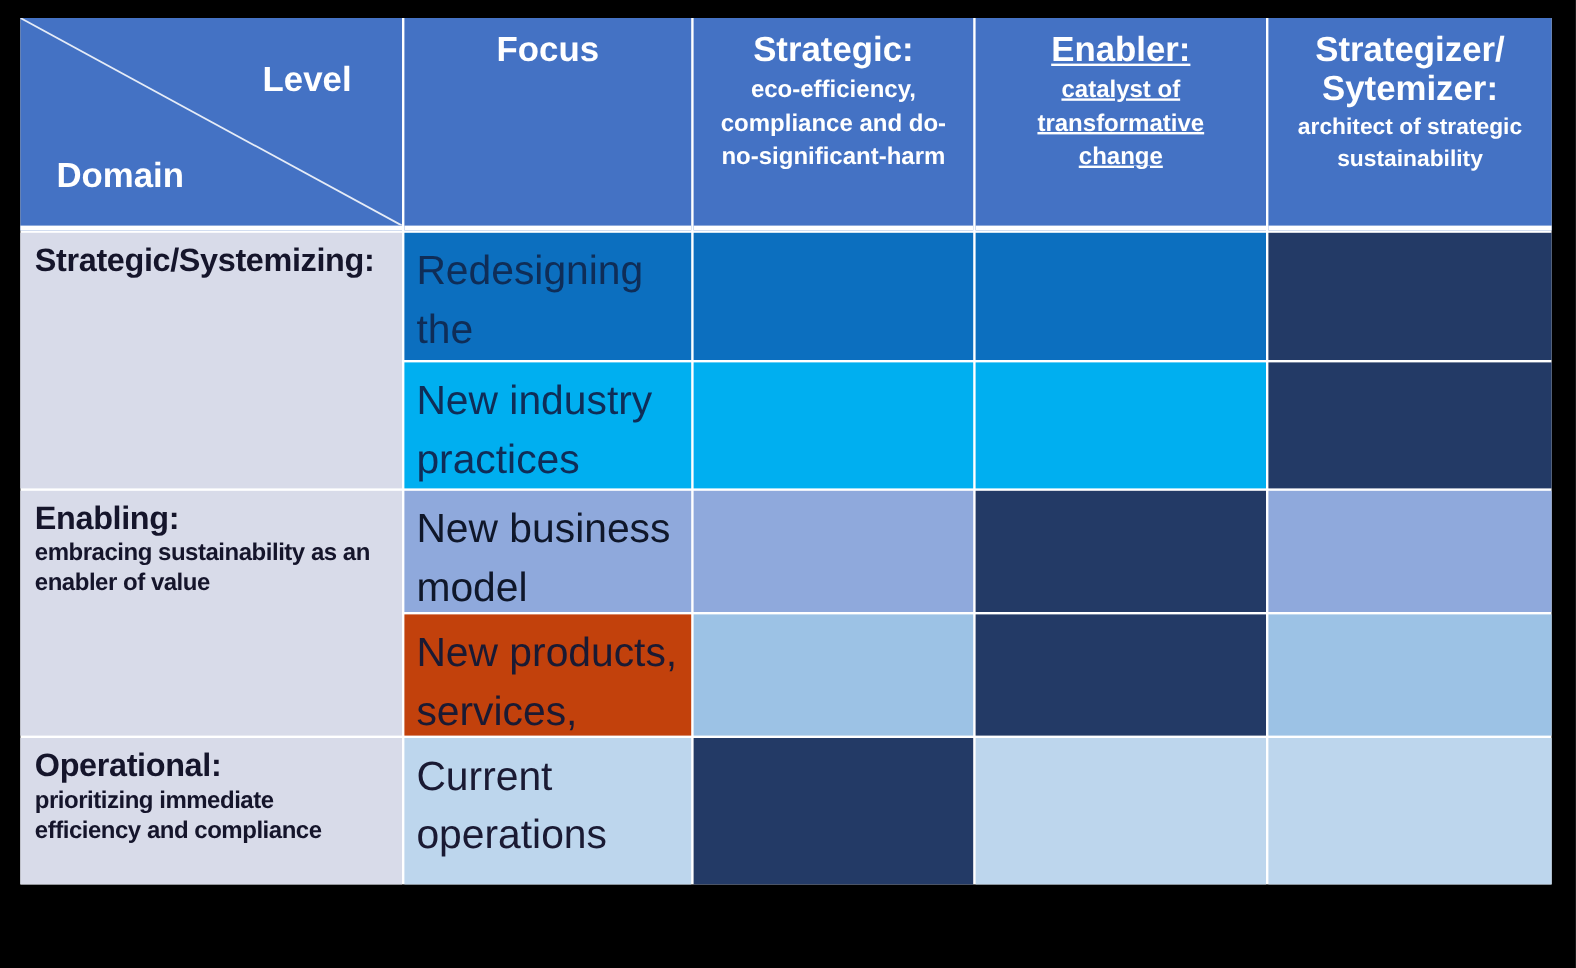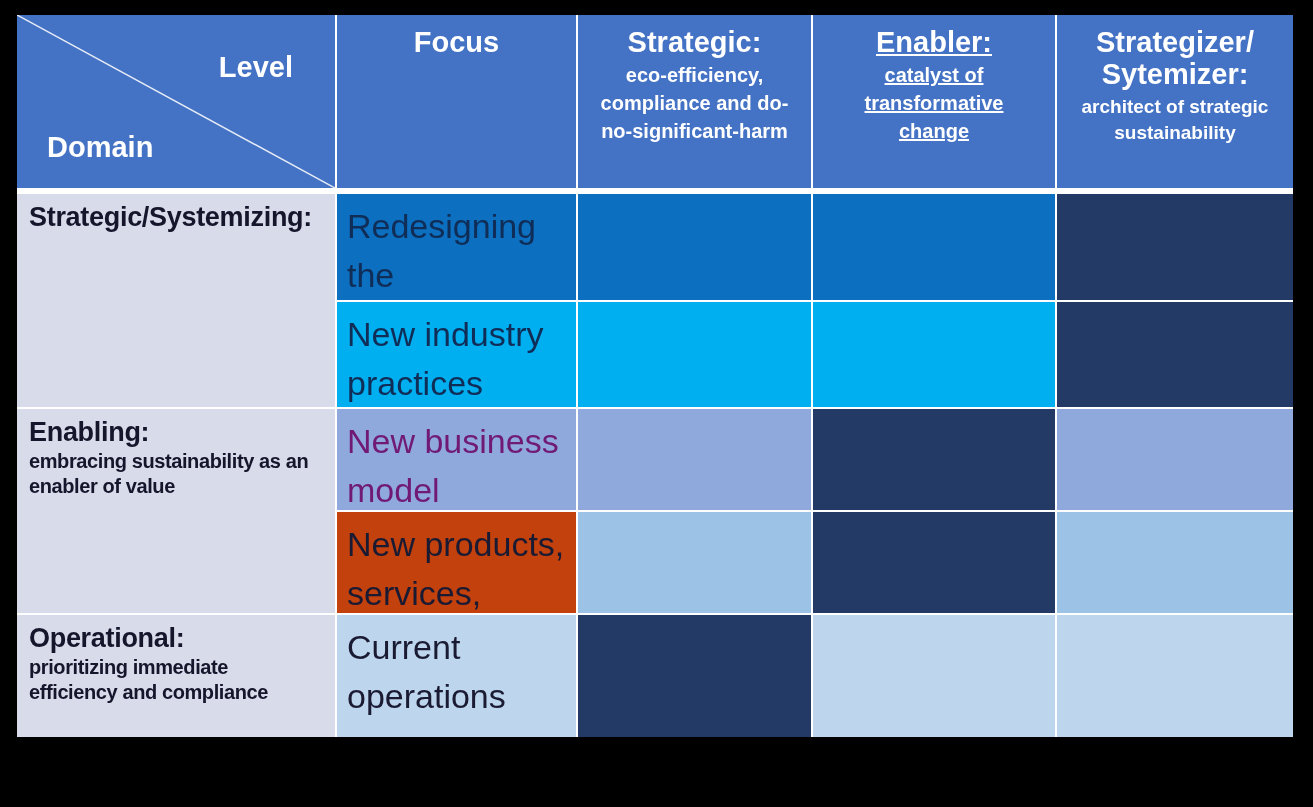--- a/index.html
+++ b/index.html
@@ -95,21 +95,21 @@
     <div class="cell gr3 gc4" style="background-color: rgb(0, 175, 240);"></div>
     <div class="cell gr3 gc5" style="background-color: rgb(35, 58, 102);"></div>
 
     <div class="cell dcell grB gc1" style="background-color: rgb(216, 219, 233);">
       <span class="t">Enabling:</span>
       <span class="s">embracing sustainability as an
 enabler of value</span>
     </div>
 
     <div class="cell fcell gr4 gc2" style="background-color: rgb(143, 169, 220);">
-      <span class="t" style="color: #701a75;">New business
+      <span class="t" style="color: #0f172a;">New business
 model</span>
     </div>
     <div class="cell gr4 gc3" style="background-color: rgb(143, 169, 220);"></div>
     <div class="cell gr4 gc4" style="background-color: rgb(35, 58, 102);"></div>
     <div class="cell gr4 gc5" style="background-color: rgb(143, 169, 220);"></div>
 
     <div class="cell fcell gr5 gc2" style="background-color: #c2410c;">
       <span class="t" style="color: rgb(26, 26, 51);">New products,
 services, practices</span>
     </div>

